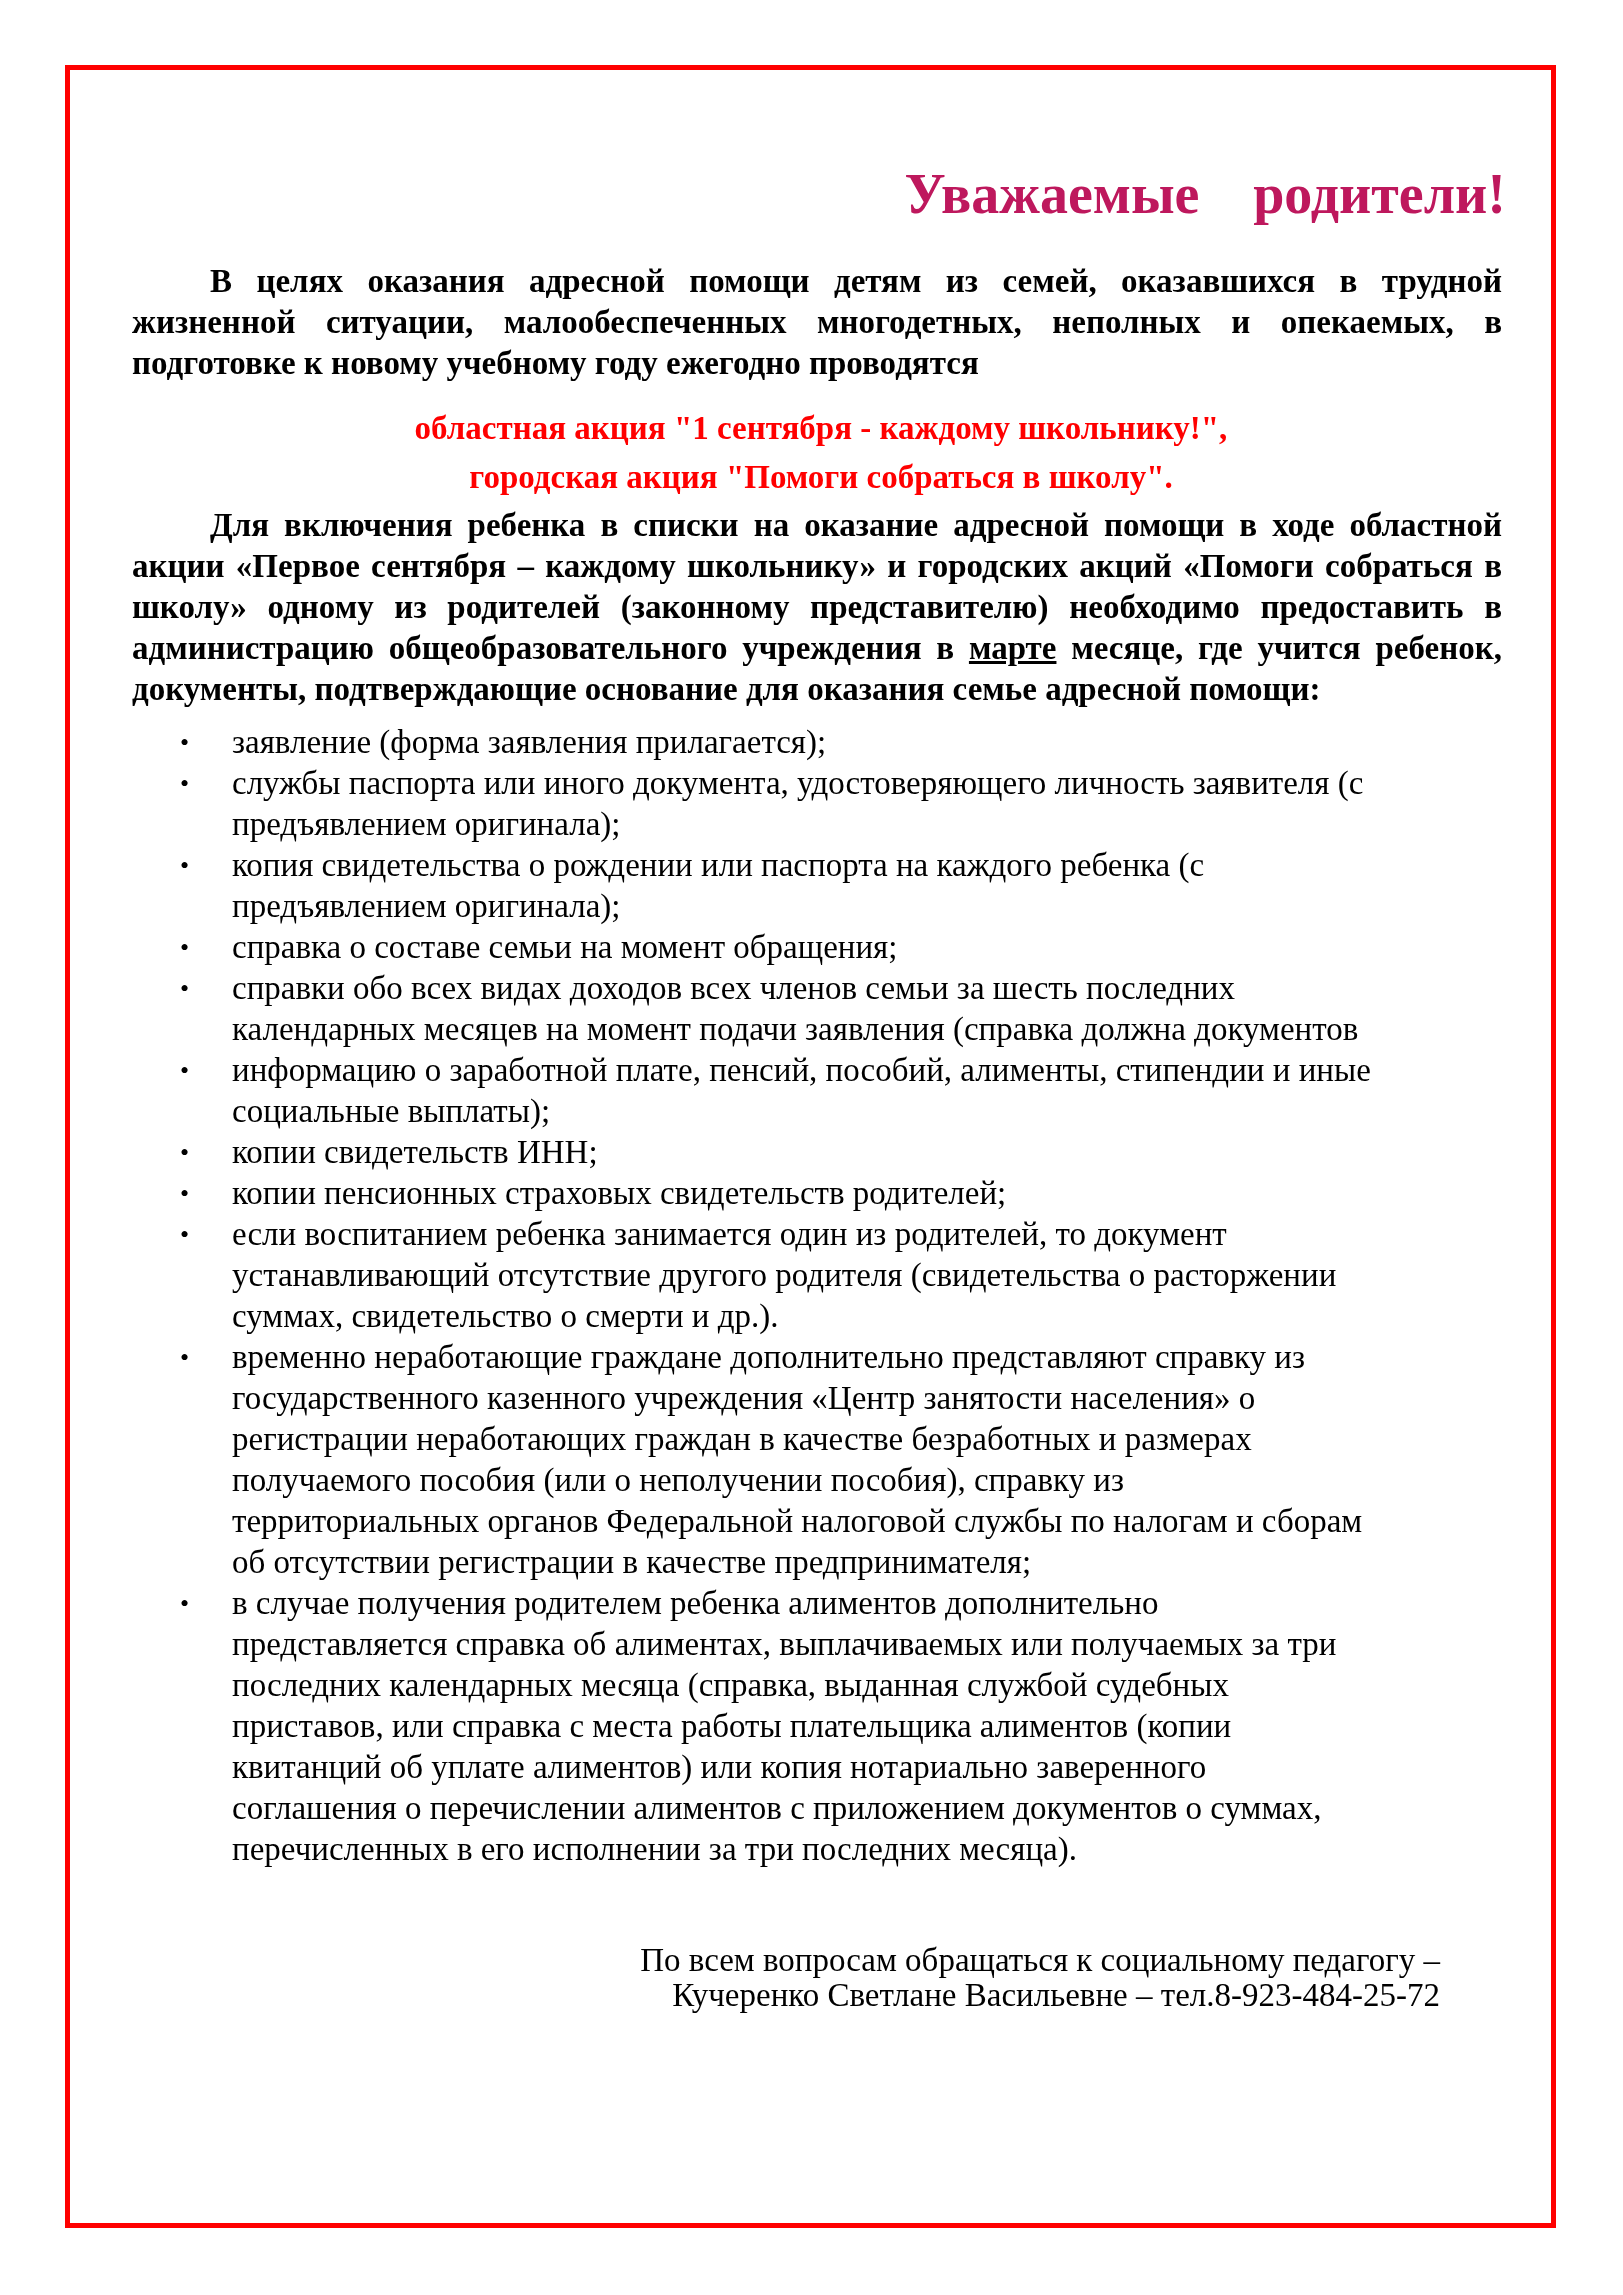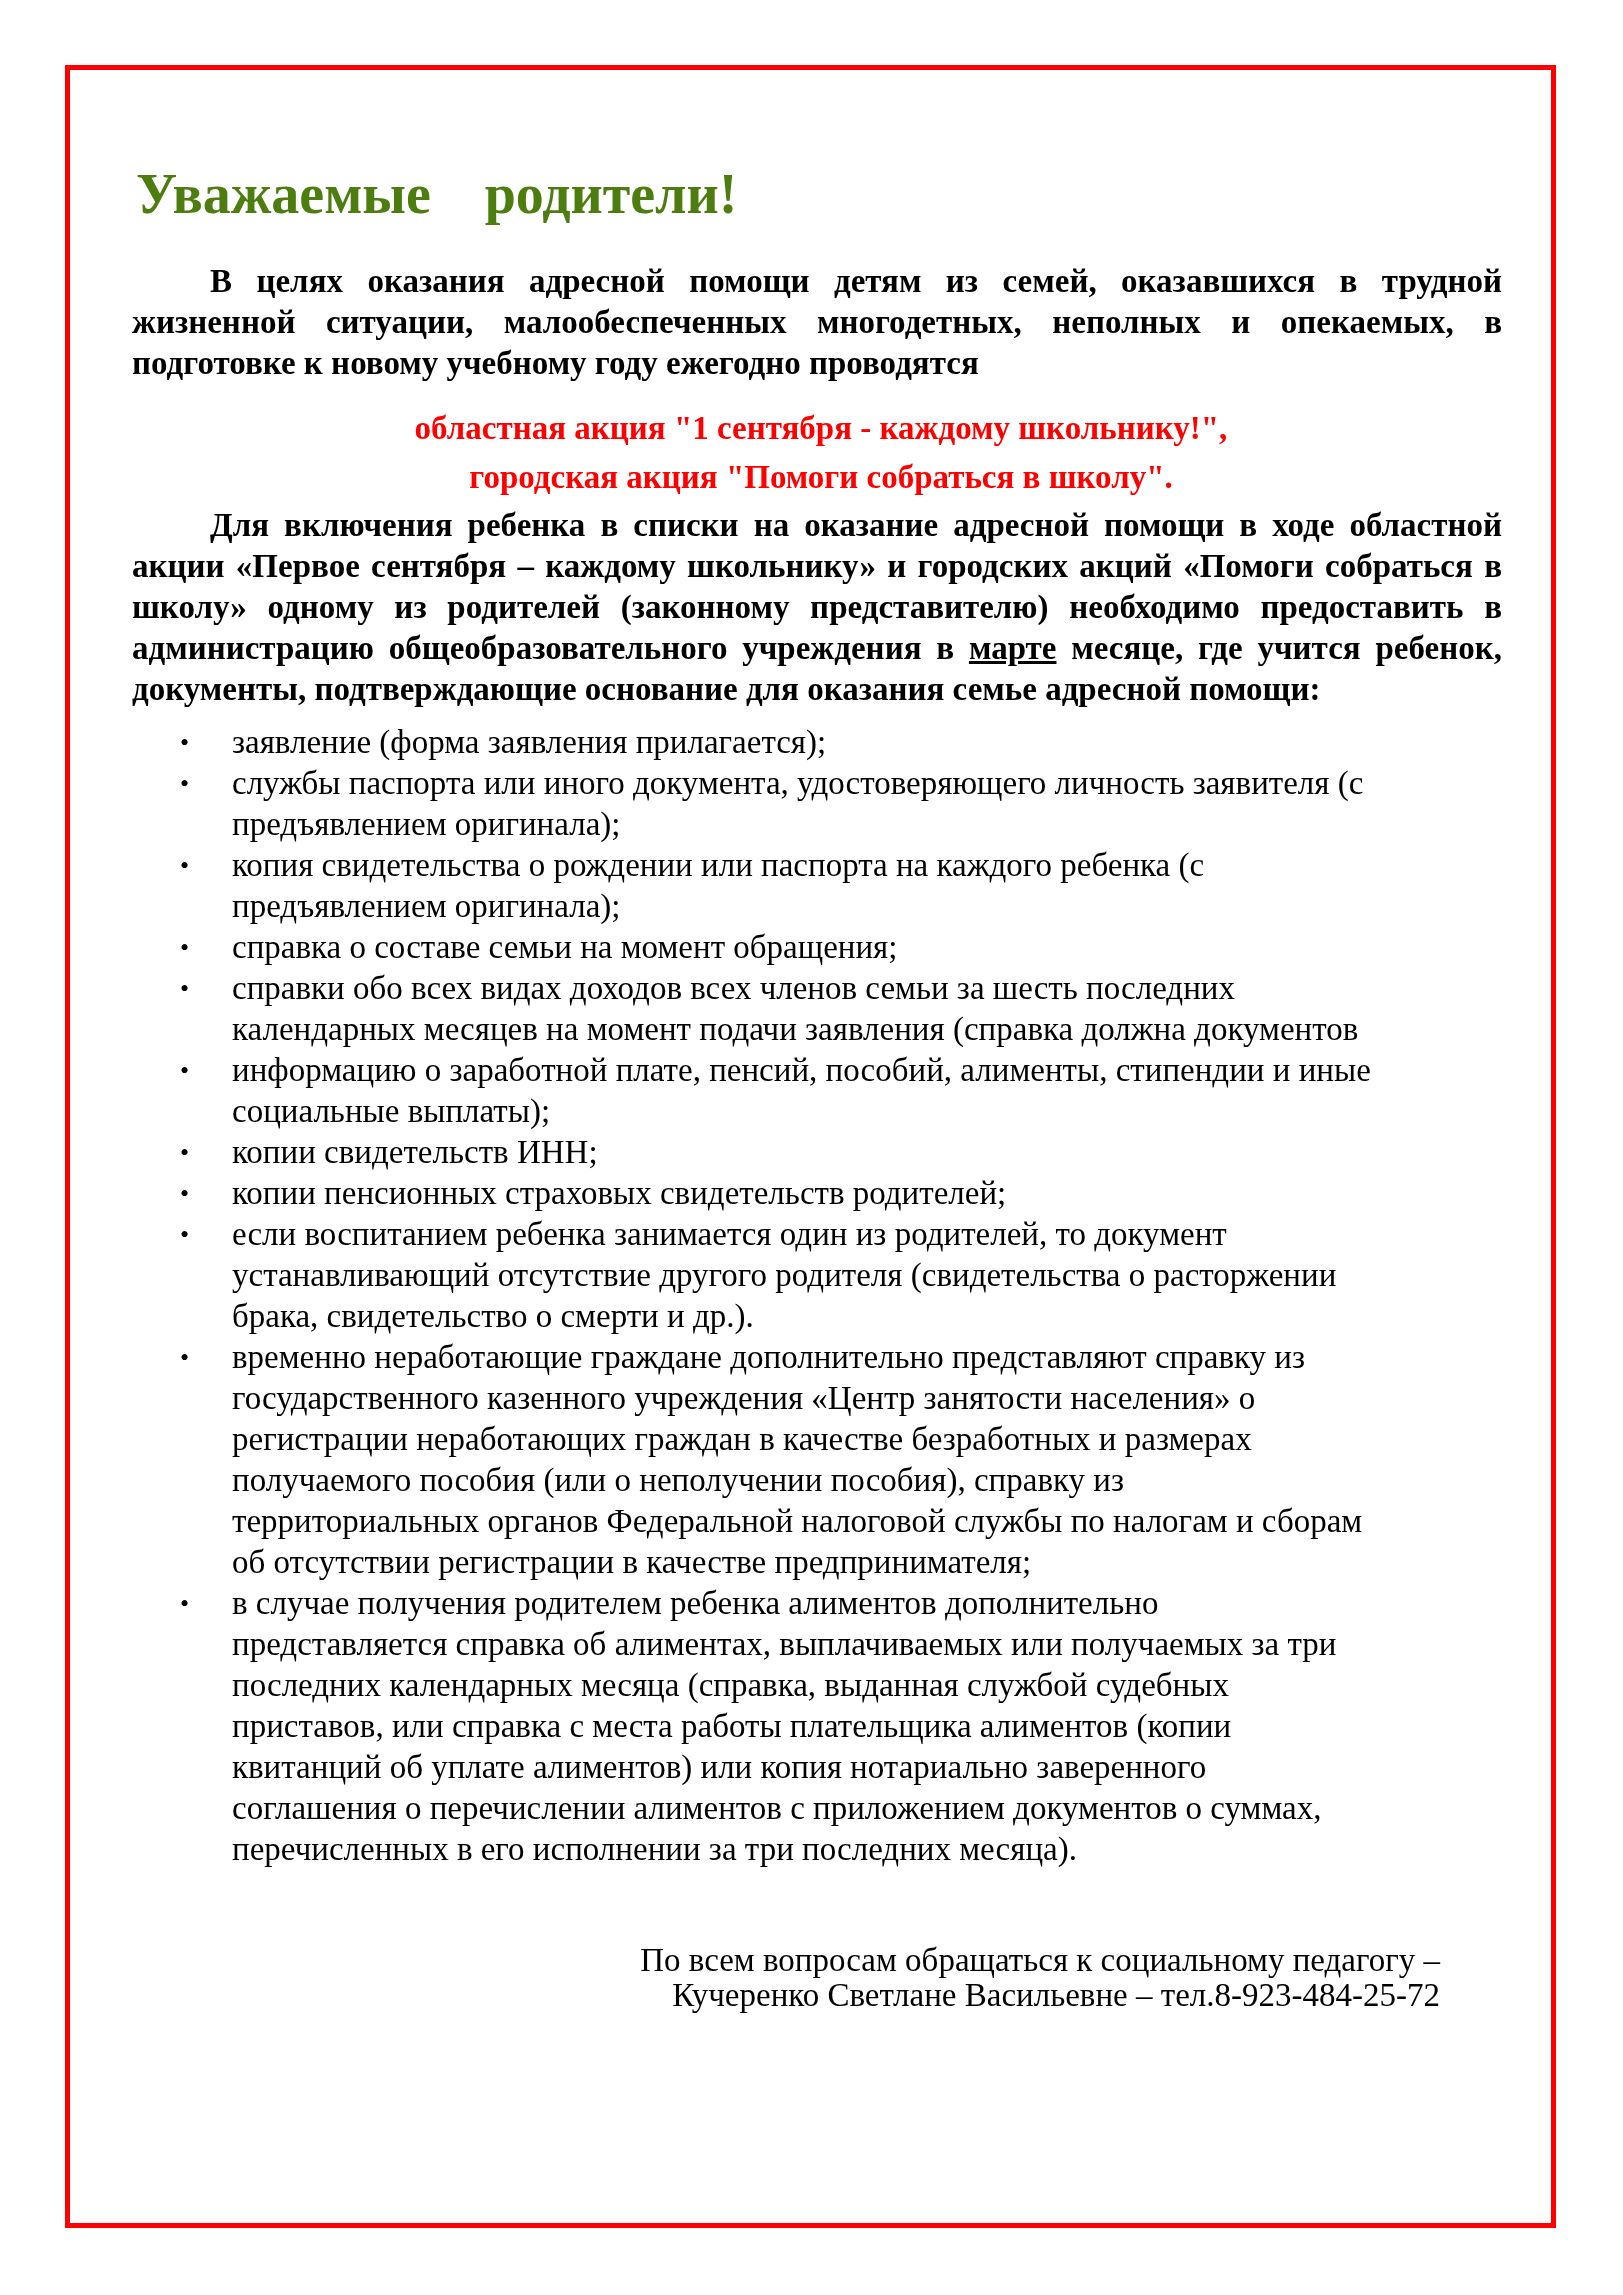--- a/index.html
+++ b/index.html
@@ -1,21 +1,21 @@
 <!DOCTYPE html>
 <html style="font-size:10.5px"><head>
 <meta charset="utf-8">
 <style>
   html, body { margin: 0; padding: 0; background: #ffffff; }
   body { width: 1623px; height: 2295px; position: relative; overflow: hidden;
          font-family: "Liberation Serif", "DejaVu Serif", serif; color: #000; }
   .frame { position: absolute; left: 65px; top: 65px; width: 1481px; height: 2153px;
            border: 5.9px solid #ff0000; }
-  .title { position: absolute; left: 136px; width: 1370px; top: 162px; text-align: left;
-           font-weight: bold; font-size: 56px; line-height: 65px; color: #4d7c0f;
+  .title { position: absolute; left: 136px; width: 1370px; top: 162px; text-align: right;
+           font-weight: bold; font-size: 56px; line-height: 65px; color: #be185d;
            white-space: pre; word-spacing: 3.9px; }
   .para { position: absolute; left: 132px; width: 1370px; font-size: 33px; line-height: 41px;
           text-align: justify; font-weight: bold; }
   .para .indent { display: inline-block; width: 78px; }
   .red { position: absolute; left: 136px; width: 1370px; text-align: center; color: #ff0000;
          font-weight: bold; font-size: 33px; line-height: 49px; }
   .underline { text-decoration: underline; }
   ul.doc-list { position: absolute; left: 136px; top: 722px; width: 1243px; margin: 0; padding: 0;
                 list-style: none; font-size: 33px; line-height: 41px; }
   ul.doc-list li { position: relative; padding-left: 96px; }
@@ -39,21 +39,21 @@
 
 <ul class="doc-list">
   <li><span class="bullet">•</span><span>заявление  (форма заявления прилагается);</span></li>
   <li><span class="bullet">•</span><span>службы паспорта или иного документа, удостоверяющего личность заявителя (с предъявлением оригинала);</span></li>
   <li><span class="bullet">•</span><span>копия свидетельства о рождении или паспорта на каждого ребенка (с предъявлением оригинала);</span></li>
   <li><span class="bullet">•</span><span>справка о составе семьи на момент обращения;</span></li>
   <li><span class="bullet">•</span><span>справки обо всех видах доходов всех членов семьи за шесть последних календарных месяцев на момент подачи заявления (справка должна документов</span></li>
   <li><span class="bullet">•</span><span>информацию о заработной плате, пенсий, пособий, алименты, стипендии и иные социальные выплаты);</span></li>
   <li><span class="bullet">•</span><span>копии свидетельств ИНН;</span></li>
   <li><span class="bullet">•</span><span>копии пенсионных страховых свидетельств родителей;</span></li>
-  <li><span class="bullet">•</span><span>если воспитанием ребенка занимается один из родителей, то документ устанавливающий отсутствие другого родителя (свидетельства о расторжении брака, свидетельство о смерти и др.).</span></li>
+  <li><span class="bullet">•</span><span>если воспитанием ребенка занимается один из родителей, то документ устанавливающий отсутствие другого родителя (свидетельства о расторжении суммах, свидетельство о смерти и др.).</span></li>
   <li><span class="bullet">•</span><span>временно неработающие граждане дополнительно представляют справку из государственного казенного учреждения «Центр занятости населения» о регистрации неработающих граждан в качестве безработных и размерах получаемого пособия (или о неполучении пособия), справку из территориальных органов Федеральной налоговой службы по налогам и сборам об отсутствии регистрации в качестве предпринимателя;</span></li>
   <li><span class="bullet">•</span><span>в случае получения родителем ребенка алиментов дополнительно представляется справка об алиментах, выплачиваемых или получаемых за три последних календарных месяца (справка, выданная службой судебных приставов, или справка с места работы плательщика алиментов (копии квитанций об уплате алиментов) или копия нотариально заверенного соглашения о перечислении алиментов с приложением документов о суммах, перечисленных в его исполнении за три последних месяца).</span></li>
 </ul>
 
 <div class="contact">
   <div>По всем вопросам обращаться к социальному педагогу –</div>
   <div>Кучеренко Светлане Васильевне – тел.8-923-484-25-72</div>
 </div>
 
 

